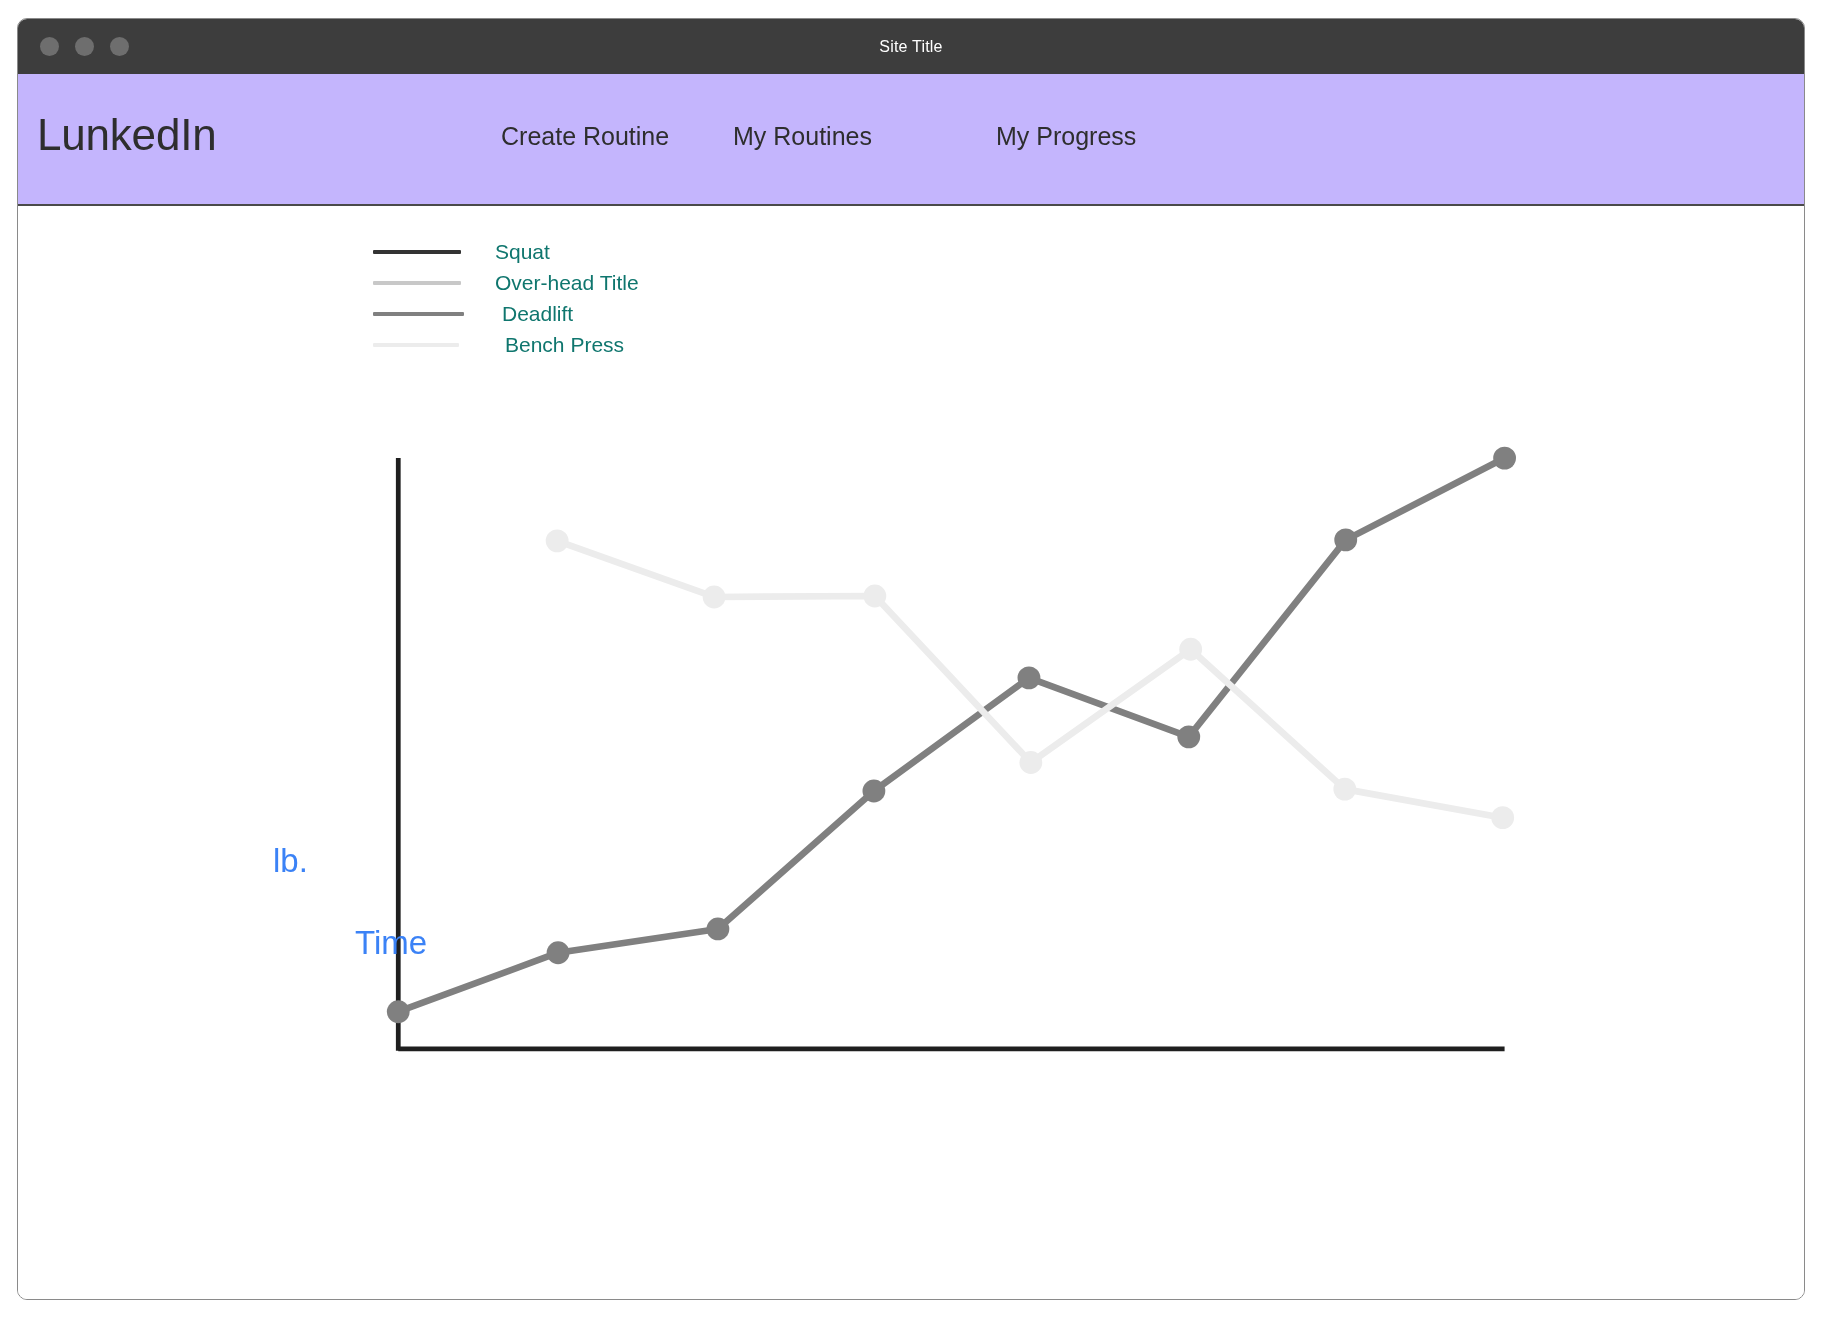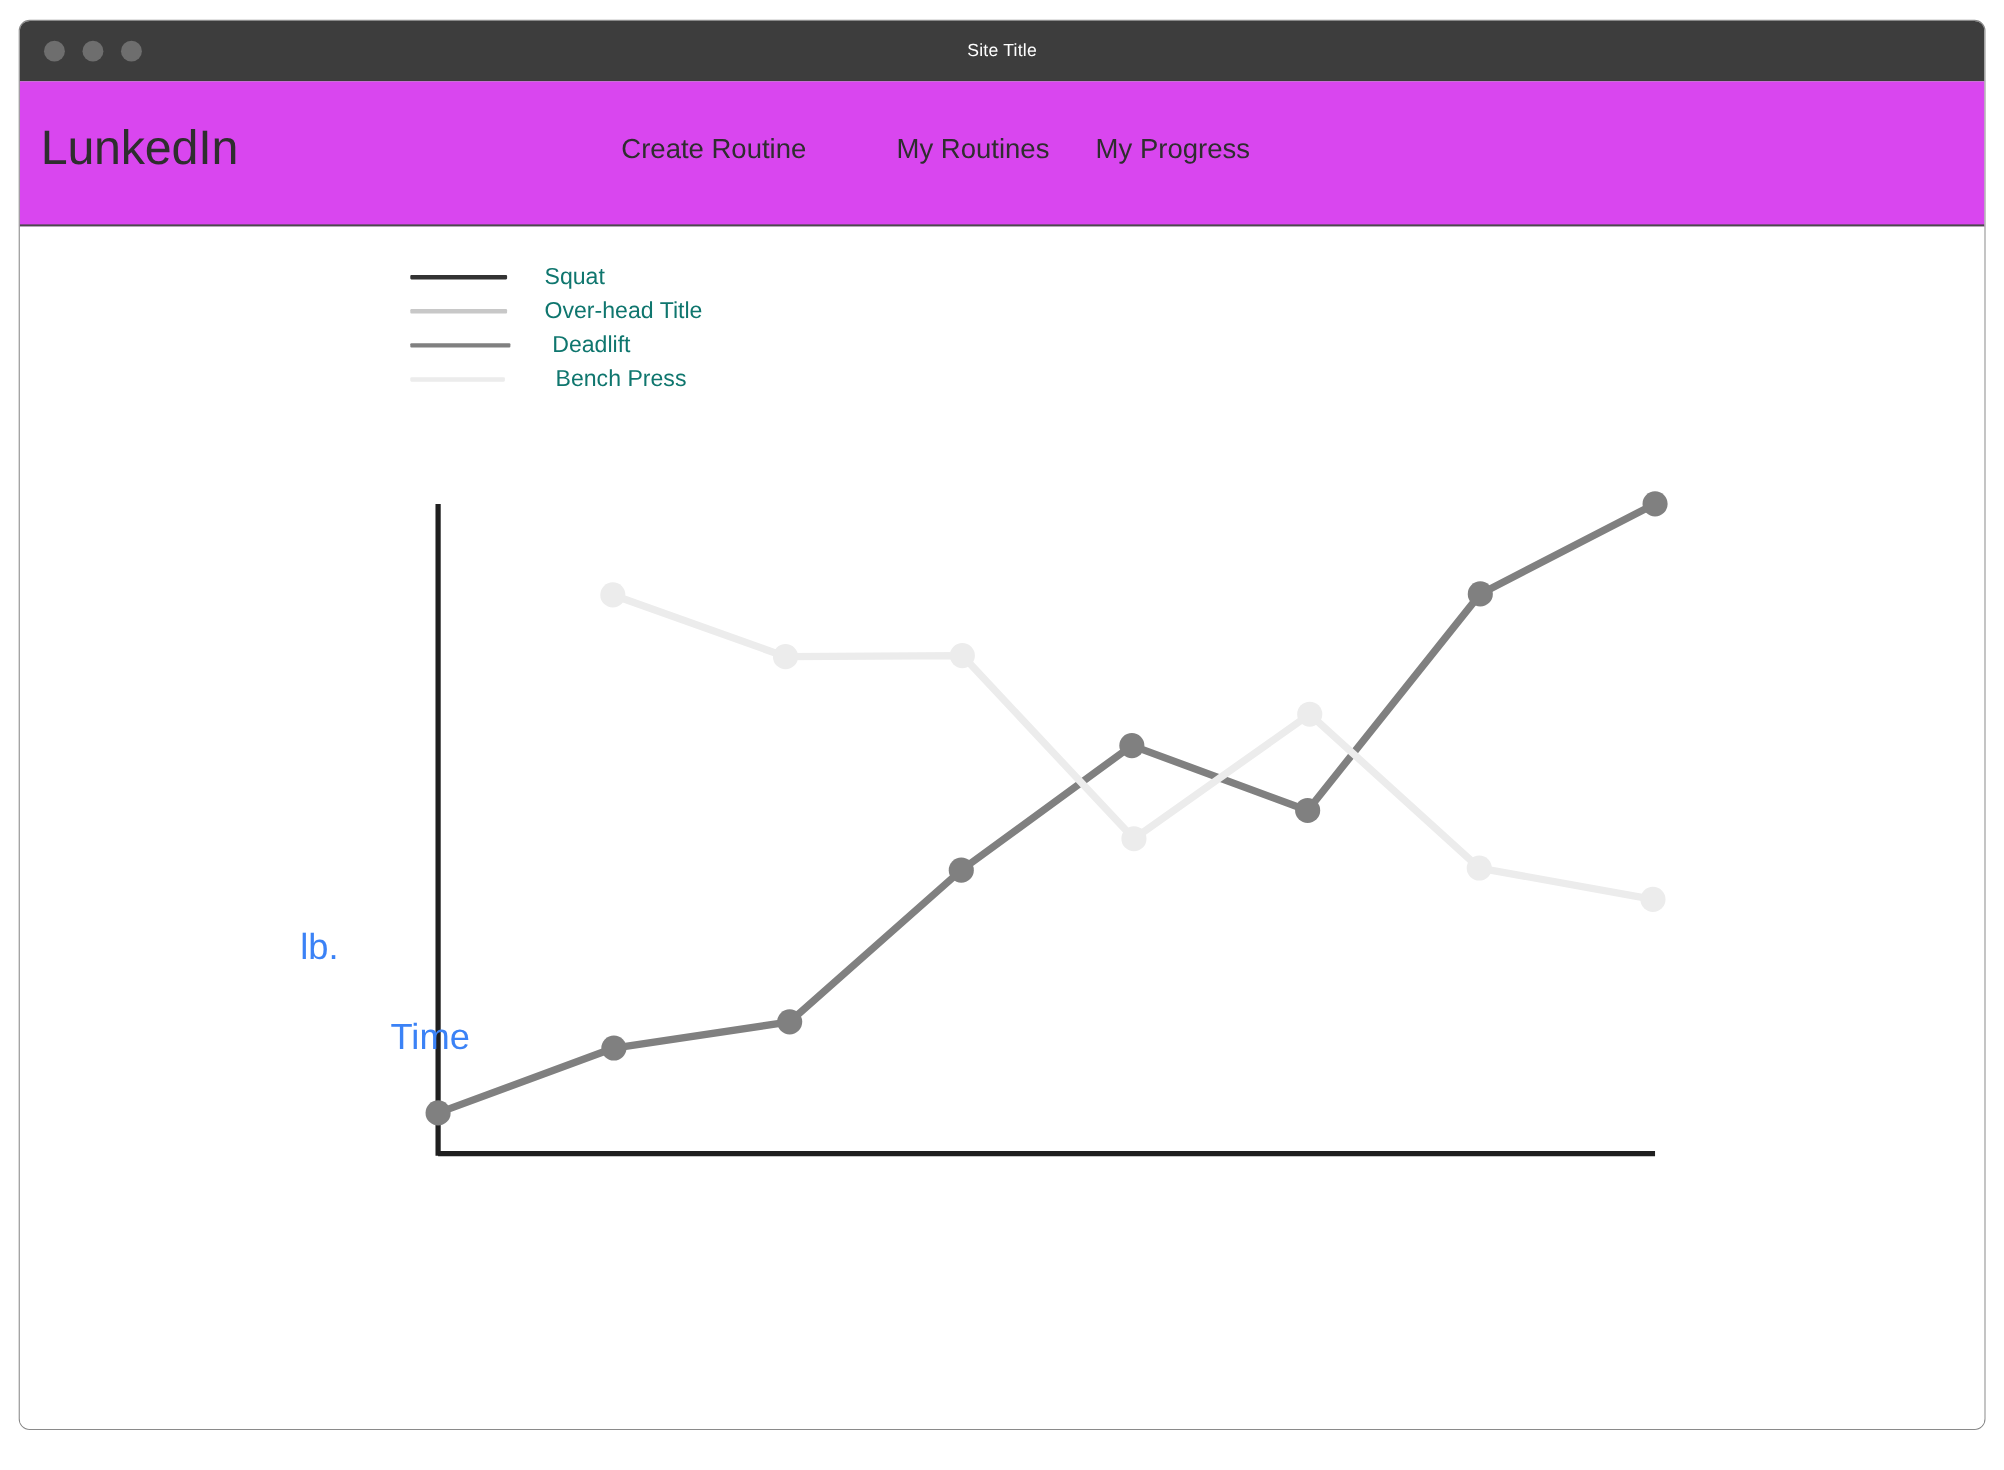--- a/index.html
+++ b/index.html
@@ -64,40 +64,39 @@
     display: block;
   }
 
   
   .site-header {
     position: absolute;
     left: 0;
     top: 55px;
     width: 100%;
     height: 132px;
-    background: #d946ef;
+    background: #c4b5fd;
     border-bottom: 2px solid #4a4a4a;
     box-sizing: border-box;
   }
   .brand {
     position: absolute;
     left: 19px;
     top: 36px;
     font-size: 44px;
     color: #2e2e2e;
     font-weight: 400;
     letter-spacing: -0.2px;
   }
   .nav {
     position: absolute;
     left: 483px;
     top: 48px;
     display: flex;
     align-items: flex-start;
-    text-align: right;
   }
   .nav-link {
     font-size: 25px;
     color: #2e2e2e;
     white-space: nowrap;
     text-decoration: none;
   }
   .nav-link:nth-child(1) { width: 232px; }
   .nav-link:nth-child(2) { width: 221px; }
   .nav-link:nth-child(3) { width: auto; margin-left: 42px; }

